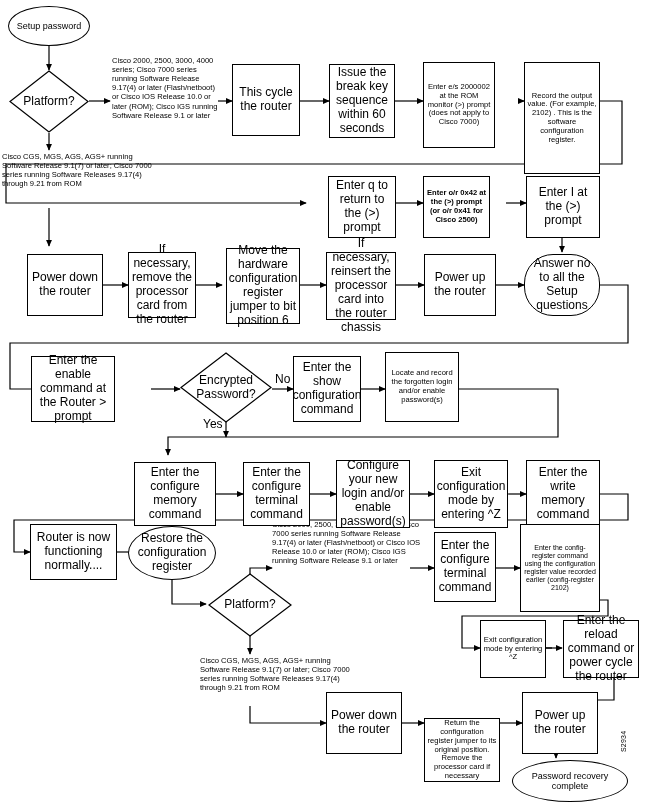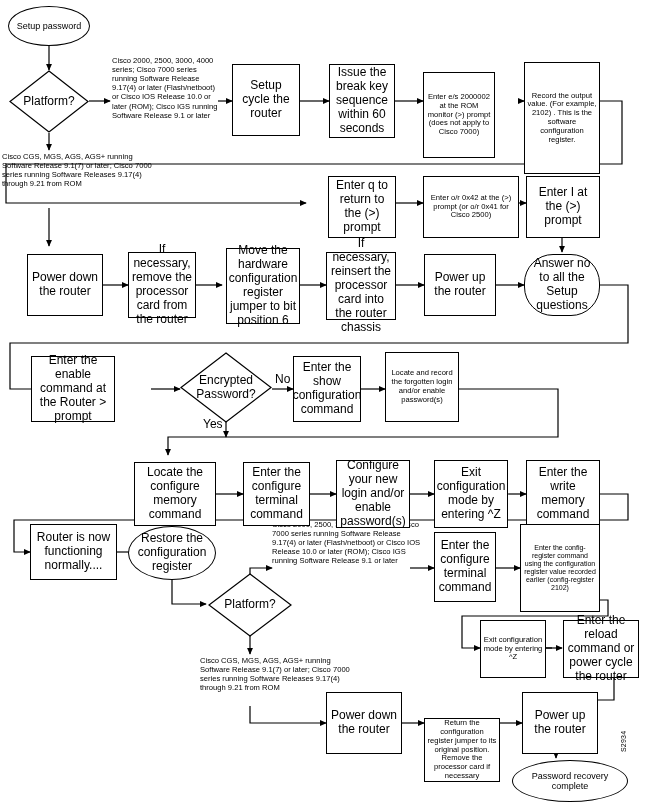--- a/index.html
+++ b/index.html
@@ -155,40 +155,40 @@
 
   <div class="note fs75" style="left:112px;top:56px;width:108px;">Cisco 2000, 2500, 3000, 4000 series; Cisco 7000 series running Software Release 9.17(4) or later (Flash/netboot) or Cisco IOS Release 10.0 or later (ROM); Cisco IGS running Software Release 9.1 or later</div>
 
   <div class="note fs75" style="left:2px;top:152px;width:150px;">Cisco CGS, MGS, AGS, AGS+ running Software Release 9.1(7) or later; Cisco 7000 series running Software Releases 9.17(4) through 9.21 from ROM</div>
 
   <div class="note fs75" style="left:272px;top:520px;width:150px;">Cisco 2000, 2500, 3000, 4000 series; Cisco 7000 series running Software Release 9.17(4) or later (Flash/netboot) or Cisco IOS Release 10.0 or later (ROM); Cisco IGS running Software Release 9.1 or later</div>
 
   <div class="note fs75" style="left:200px;top:656px;width:150px;">Cisco CGS, MGS, AGS, AGS+ running Software Release 9.1(7) or later; Cisco 7000 series running Software Releases 9.17(4) through 9.21 from ROM</div>
 
   <div class="node box" style="left:232px;top:64px;width:68px;height:72px;">
-    <span class="t fs8">Setup cycle the router</span>
+    <span class="t fs8">This cycle the router</span>
   </div>
 
   <div class="node box" style="left:329px;top:64px;width:66px;height:74px;">
     <span class="t fs8">Issue the break key sequence within 60 seconds</span>
   </div>
 
-  <div class="node box" style="left:423px;top:72px;width:72px;height:86px;">
+  <div class="node box" style="left:423px;top:62px;width:72px;height:86px;">
     <span class="t fs75">Enter e/s 2000002 at the ROM monitor (&gt;) prompt (does not apply to Cisco 7000)</span>
   </div>
 
   <div class="node box" style="left:524px;top:62px;width:76px;height:112px;">
     <span class="t fs75">Record the output value. (For example, 2102) . This is the software configuration register.</span>
   </div>
 
   <div class="node box" style="left:328px;top:176px;width:68px;height:62px;">
     <span class="t fs8">Enter q to return to the (&gt;) prompt</span>
   </div>
 
-  <div class="node box" style="left:423px;top:176px;width:96px;height:62px;">
+  <div class="node box" style="left:423px;top:176px;width:67px;height:62px;font-weight:bold;">
     <span class="t fs75">Enter o/r 0x42 at the (&gt;) prompt (or o/r 0x41 for Cisco 2500)</span>
   </div>
 
   <div class="node box" style="left:526px;top:176px;width:74px;height:62px;">
     <span class="t fs8">Enter I at the (&gt;) prompt</span>
   </div>
 
   <div class="node box" style="left:27px;top:254px;width:76px;height:62px;">
     <span class="t fs8">Power down the router</span>
   </div>
@@ -219,21 +219,21 @@
 
   <div class="node box" style="left:293px;top:356px;width:68px;height:66px;">
     <span class="t fs8">Enter the show configuration command</span>
   </div>
 
   <div class="node box" style="left:385px;top:352px;width:74px;height:70px;">
     <span class="t fs75">Locate and record the forgotten login and/or enable password(s)</span>
   </div>
 
   <div class="node box" style="left:134px;top:462px;width:82px;height:64px;">
-    <span class="t fs8">Locate the configure memory command</span>
+    <span class="t fs8">Enter the configure memory command</span>
   </div>
 
   <div class="node box" style="left:243px;top:462px;width:67px;height:64px;">
     <span class="t fs8">Enter the configure terminal command</span>
   </div>
 
   <div class="node box" style="left:336px;top:460px;width:74px;height:68px;">
     <span class="t fs8">Configure your new login and/or enable password(s)</span>
   </div>
 

